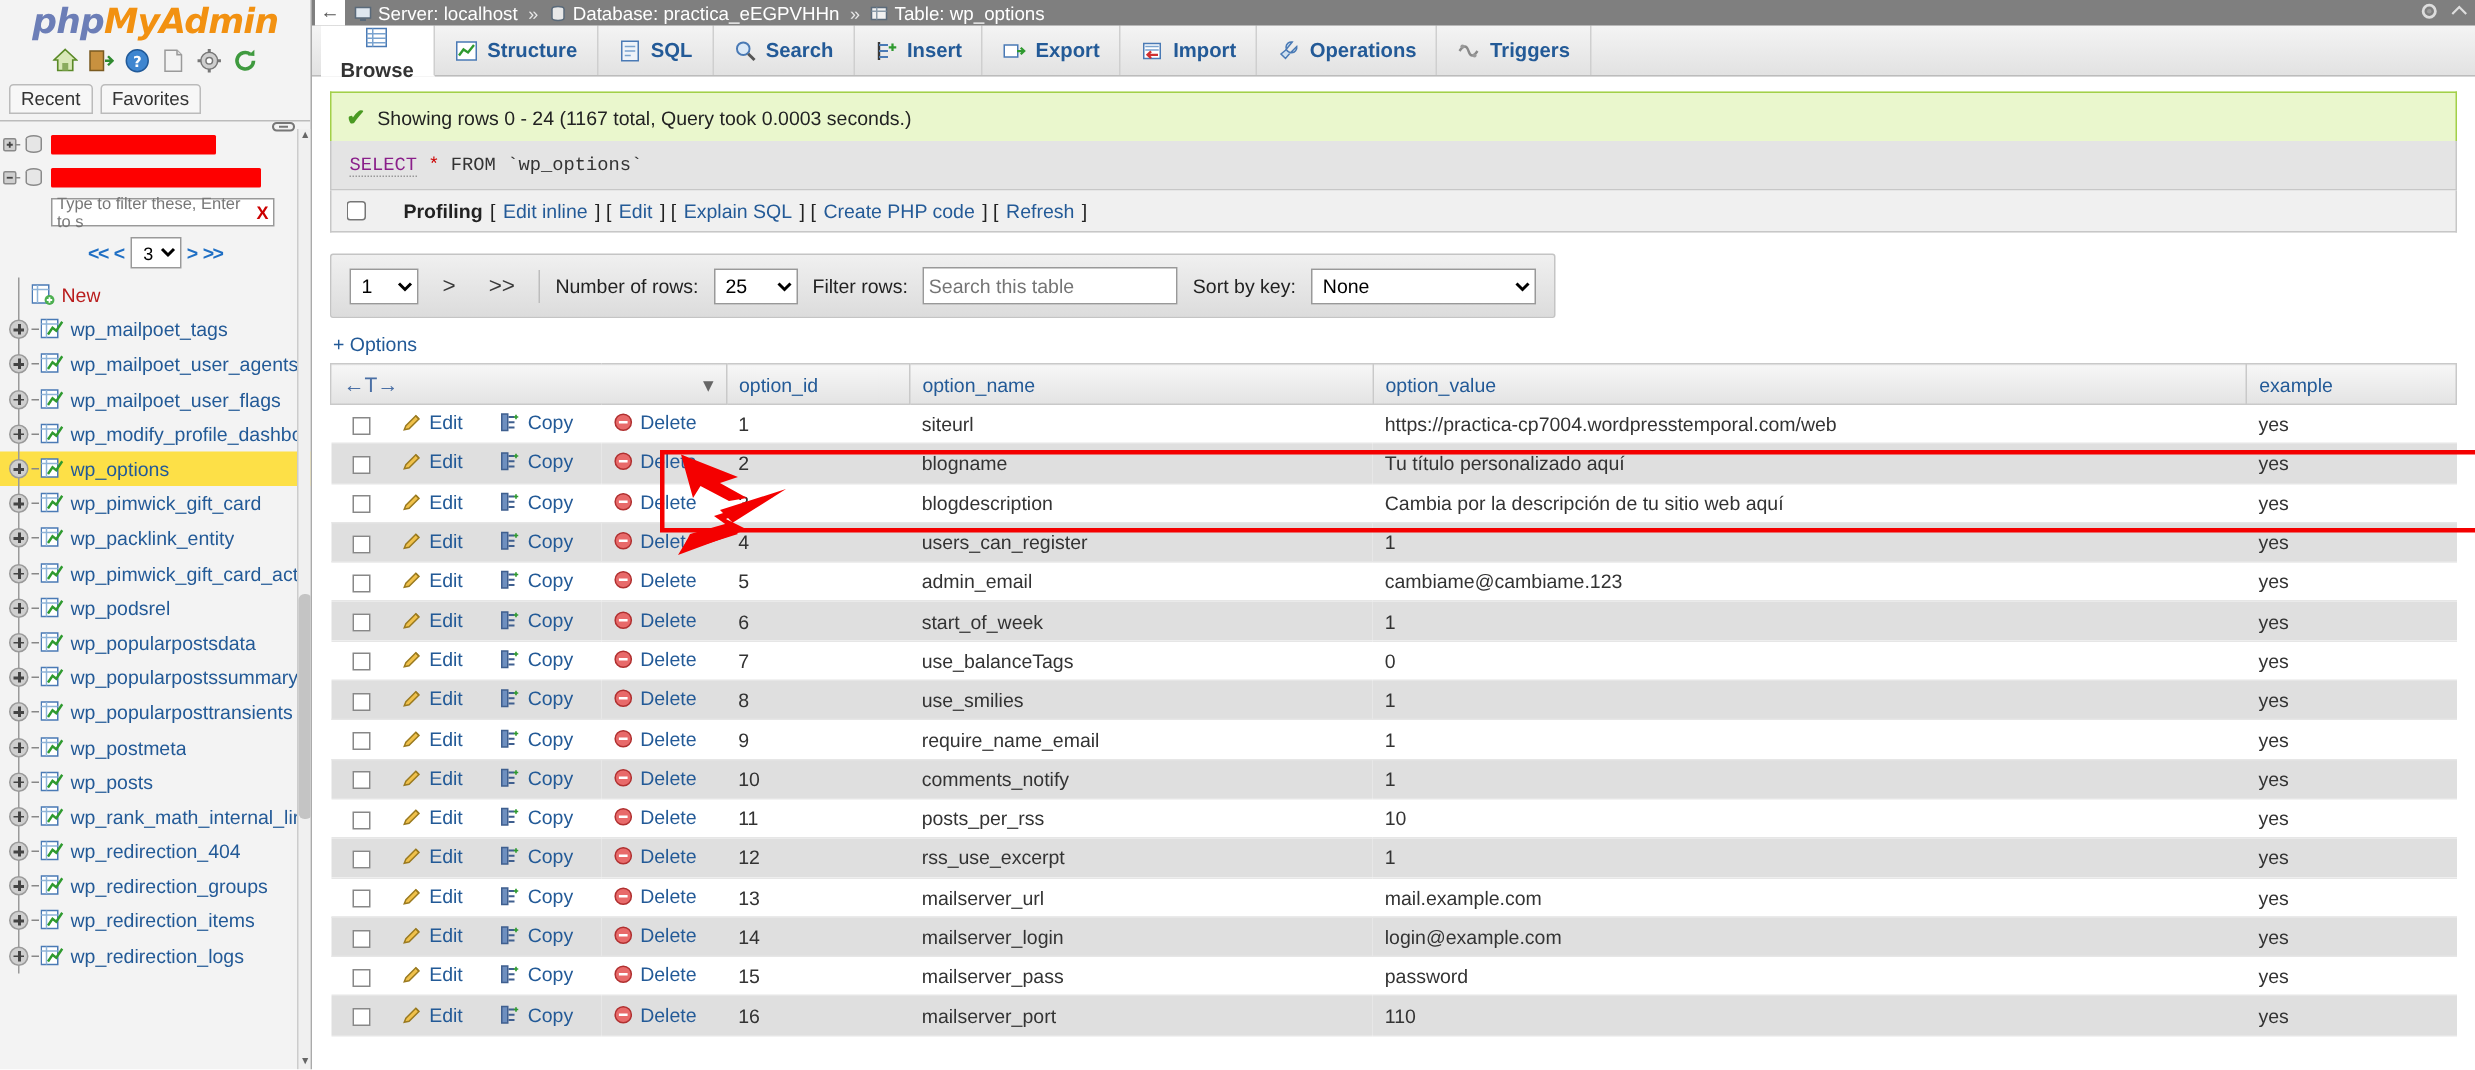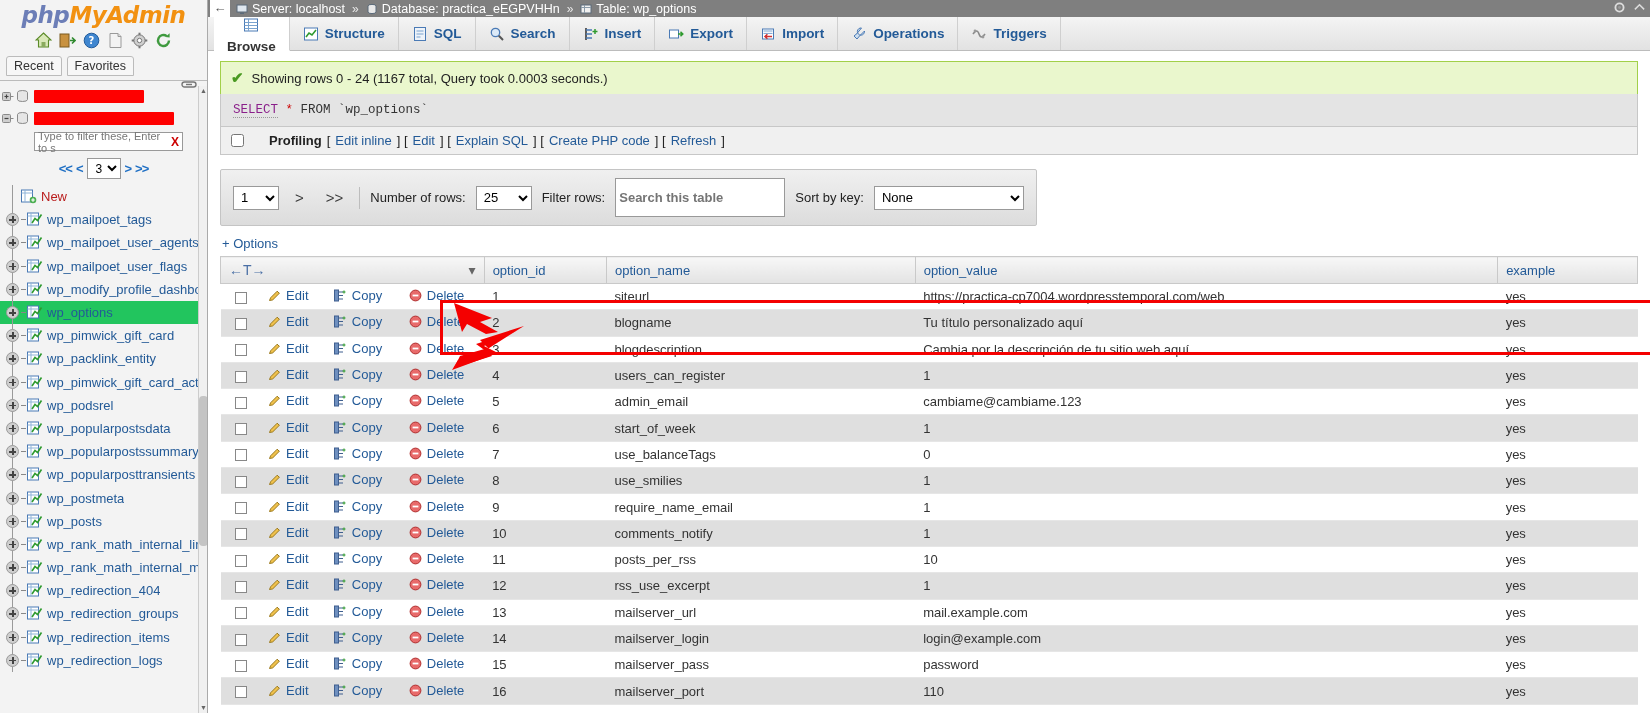--- a/index.html
+++ b/index.html
@@ -76,21 +76,21 @@
   .pager select {
     font-size: 12px; height: 21px; padding: 0 1px 0 4px;
     border: 1px solid #999; background: #fff; font-family: "Liberation Sans", sans-serif;
   }
   .tbl-list { position: relative; }
   .tbl-item {
     display: flex; align-items: center; height: 23.2px;
     padding-left: 6px; white-space: nowrap; overflow: hidden;
     font-size: 13px; color: #235a97;
   }
-  .tbl-item.active { background: #22c55e; }
+  .tbl-item.active { background: #fde047; }
   .tbl-item .expander {
     width: 13px; height: 13px; border-radius: 50%;
     background: #cfcfcf; border: 1px solid #9a9a9a;
     position: relative; flex: 0 0 auto; margin-right: 2px;
   }
   .tbl-item .expander:before, .tbl-item .expander:after {
     content: ""; position: absolute; background: #444;
   }
   .tbl-item .expander:before { left: 2px; top: 5px; width: 7px; height: 1.5px; }
   .tbl-item .expander:after  { left: 5px; top: 2px; width: 1.5px; height: 7px; }
@@ -177,21 +177,21 @@
     display: inline-flex; align-items: center; gap: 10px;
     padding: 8px 12px;
   }
   .toolbar select, .toolbar input {
     font-family: "Liberation Sans", sans-serif; font-size: 13px;
     border: 1px solid #999; background: #fff; height: 24px; padding: 0 3px;
   }
   .toolbar .navbtn { color: #3a3a3a; font-size: 15px; padding: 0 6px; cursor: pointer; }
   .toolbar .divider { width: 1px; height: 22px; background: #bdbdbd; }
   .toolbar .lbl { font-size: 13px; color: #222; }
-  #filter-rows-input { width: 170px; height: 39px; font-weight: bold; }
+  #filter-rows-input { width: 170px; height: 25px; }
   #sort-key-select { width: 150px; }
   #rows-per-page { width: 56px; }
   #page-select { width: 46px; }
 
   .options-link { margin: 10px 0 0 14px; color: #235a97; font-size: 13px; cursor: pointer; }
 
   .results { margin: 5px 0 0 12px; width: 1418px; border-collapse: collapse; }
   .results th {
     background: linear-gradient(#f7f7f7, #e3e3e3);
     border: 1px solid #c9c9c9; border-left: none;
@@ -498,30 +498,20 @@
           </div>
           <div class="tbl-item">
             <span class="expander"></span>
             <span class="dash"></span>
             <svg class="ticon" viewBox="0 0 16 15">
               <rect x="0.5" y="1" width="11" height="12" fill="#fff" stroke="#4a7ab5"></rect>
               <path d="M0.5 4 h11 M4 1 v12" stroke="#8fb4d8"></path>
               <path d="M5 11 L8 6.5 L10.5 8.5 L14.5 2.5" stroke="#2f9a2f" stroke-width="1.6" fill="none"></path>
             </svg>
             <span class="tlabel">wp_rank_math_internal_lin</span>
-          </div>
-          <div class="tbl-item">
-            <span class="expander"></span>
-            <span class="dash"></span>
-            <svg class="ticon" viewBox="0 0 16 15">
-              <rect x="0.5" y="1" width="11" height="12" fill="#fff" stroke="#4a7ab5"></rect>
-              <path d="M0.5 4 h11 M4 1 v12" stroke="#8fb4d8"></path>
-              <path d="M5 11 L8 6.5 L10.5 8.5 L14.5 2.5" stroke="#2f9a2f" stroke-width="1.6" fill="none"></path>
-            </svg>
-            <span class="tlabel">wp_rank_math_internal_m</span>
           </div>
           <div class="tbl-item">
             <span class="expander"></span>
             <span class="dash"></span>
             <svg class="ticon" viewBox="0 0 16 15">
               <rect x="0.5" y="1" width="11" height="12" fill="#fff" stroke="#4a7ab5"></rect>
               <path d="M0.5 4 h11 M4 1 v12" stroke="#8fb4d8"></path>
               <path d="M5 11 L8 6.5 L10.5 8.5 L14.5 2.5" stroke="#2f9a2f" stroke-width="1.6" fill="none"></path>
             </svg>
             <span class="tlabel">wp_redirection_404</span>

